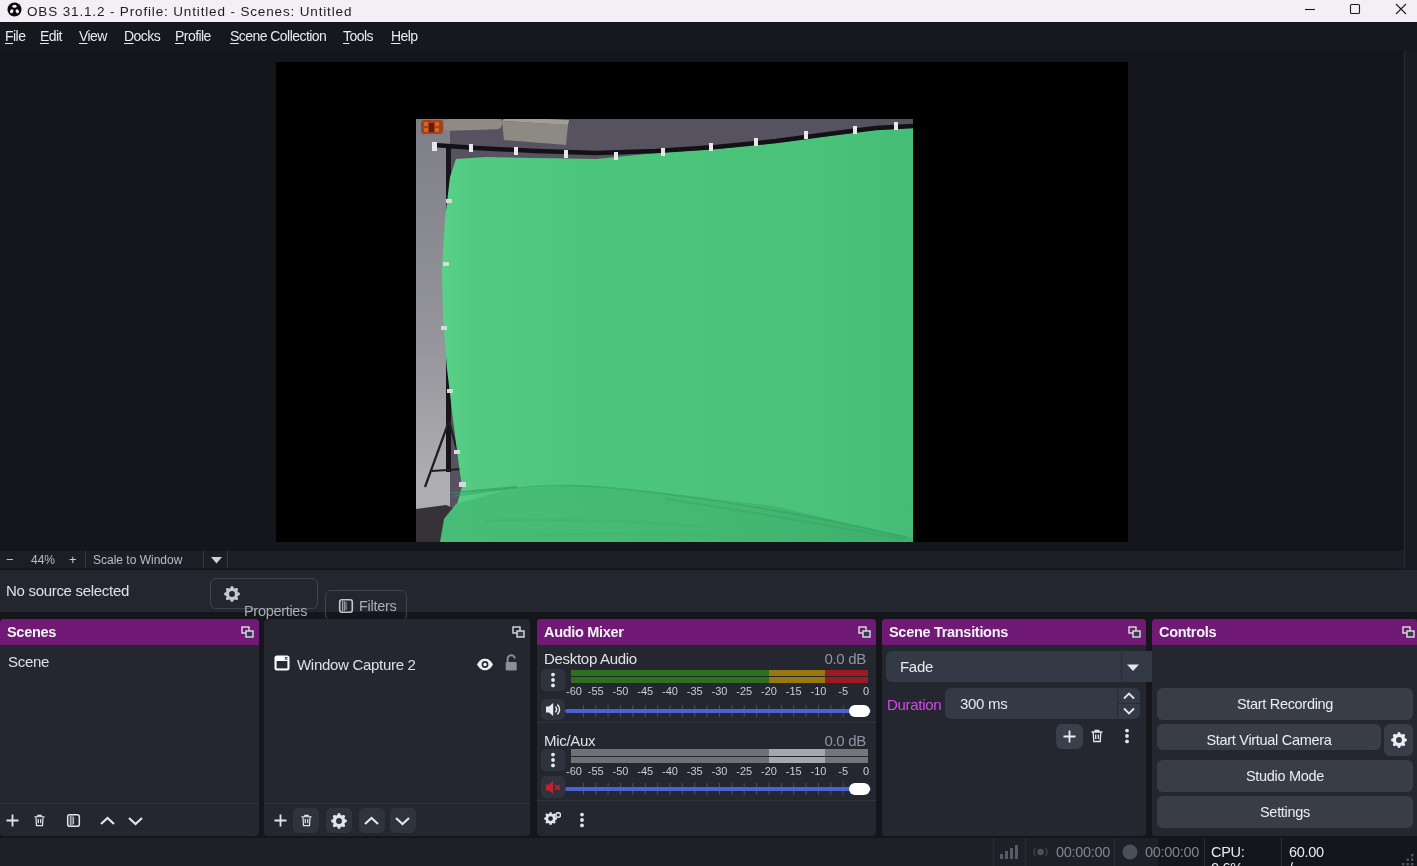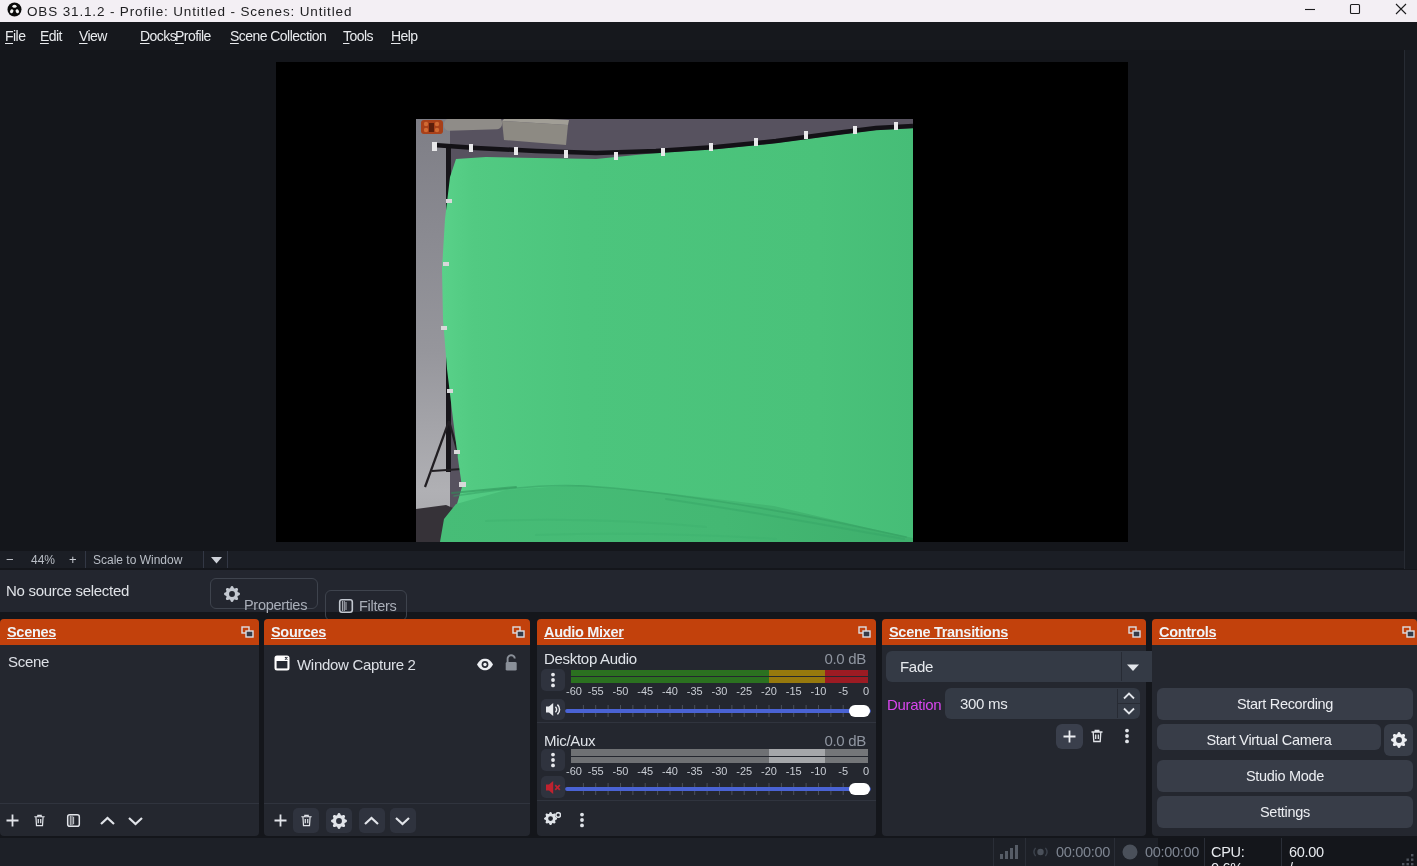--- a/index.html
+++ b/index.html
@@ -8,22 +8,22 @@
   .abs { position:absolute; }
   #titlebar { position:absolute; left:0; top:0; width:1417px; height:22px; background:#f3eff4; }
   #titlebar .ttl { position:absolute; left:27px; top:4px; font-size:13.5px; color:#1d1d1f; letter-spacing:0.85px; }
   #menubar { position:absolute; left:0; top:22px; width:1417px; height:28px; background:#16181d; }
   .mi { position:absolute; top:6px; font-size:14px; letter-spacing:-0.55px; color:#e9ebee; }
   .mi u { text-underline-offset:2px; text-decoration-thickness:1px; }
   #canvas { position:absolute; left:276px; top:62px; width:852px; height:480px; background:#000; }
   #zoomrow { position:absolute; left:0; top:551px; width:1404px; height:17px; background:#1b1e25; color:#b9bec6; font-size:12px; }
   #srcrow { position:absolute; left:0; top:570px; width:1417px; height:42px; background:#23262f; }
   .panel { position:absolute; top:619px; height:217px; background:#24272f; border-radius:4px; }
-  .phead { height:26px; background:#c2410c; border-radius:4px 4px 0 0; color:#f1f3f6;
-    font-size:14.5px; font-weight:bold; letter-spacing:-0.3px; line-height:26px; padding-left:7px;text-decoration:underline; }
+  .phead { height:26px; background:#701a75; border-radius:4px 4px 0 0; color:#f1f3f6;
+    font-size:14.5px; font-weight:bold; letter-spacing:-0.3px; line-height:26px; padding-left:7px; }
   .popico { position:absolute; top:7px; right:5px; }
   .ptool { position:absolute; left:0; right:0; bottom:0; height:33px; border-top:1px solid #30343e; }
   #statusbar { position:absolute; left:0; top:838px; width:1158px; height:28px; background:#1d2027; }
   .sbtxt { position:absolute; top:6px; font-size:14.5px; letter-spacing:-0.3px; color:#7e8591; }
   .sbsep { position:absolute; top:0; width:1px; height:28px; background:#2a2e37; }
   .btn { position:absolute; background:#383d48; border-radius:6px; color:#eceef2;
     font-size:14.5px; letter-spacing:-0.3px; text-align:center; }
 </style>
 </head>
 <body>
@@ -42,21 +42,21 @@
       <path d="M9 9.5h10"></path>
       <rect x="54.5" y="4.5" width="9" height="9" rx="1"></rect>
       <path d="M100 4l10 10M110 4l-10 10"></path>
     </g>
   </svg>
 </div>
 <div id="menubar">
   <span class="mi" style="left:5px"><u>F</u>ile</span>
   <span class="mi" style="left:40px"><u>E</u>dit</span>
   <span class="mi" style="left:79px"><u>V</u>iew</span>
-  <span class="mi" style="left:140px"><u>D</u>ocks</span>
+  <span class="mi" style="left:124px"><u>D</u>ocks</span>
   <span class="mi" style="left:175px"><u>P</u>rofile</span>
   <span class="mi" style="left:230px"><u>S</u>cene Collection</span>
   <span class="mi" style="left:343px"><u>T</u>ools</span>
   <span class="mi" style="left:391px"><u>H</u>elp</span>
 </div>
 <div class="abs" style="left:0;top:50px;width:1417px;height:786px;background:#14161b"></div>
 <div id="canvas"></div>
 <svg class="abs" style="left:416px;top:119px" width="497" height="423" viewBox="0 0 497 423">
   <defs>
     <linearGradient id="wallg" x1="0" y1="0" x2="0" y2="1">
@@ -154,21 +154,21 @@
       <polygon points="1,0 12,0 6.5,6.5" fill="#cdd1d8"></polygon>
     </svg>
   <div class="abs" style="left:227px;top:0;width:1px;height:17px;background:#333845"></div>
 </div>
 <div id="srcrow">
   <span class="abs" style="left:6px;top:12px;font-size:15px;letter-spacing:-0.3px;color:#dfe2e7">No source selected</span>
   <div class="abs" style="left:210px;top:8px;width:108px;height:31px;border:1px solid #3e434d;border-radius:6px">
     <svg class="abs" style="left:13px;top:7px" width="16" height="16" viewBox="0 0 16 16">
         <path fill="#c3c8d0" d="M9.405 1.05c-.413-1.4-2.397-1.4-2.81 0l-.1.34a1.464 1.464 0 0 1-2.105.872l-.31-.17c-1.283-.698-2.686.705-1.987 1.987l.169.311c.446.82.023 1.841-.872 2.105l-.34.1c-1.4.413-1.4 2.397 0 2.81l.34.1a1.464 1.464 0 0 1 .872 2.105l-.17.31c-.698 1.283.705 2.686 1.987 1.987l.311-.169a1.464 1.464 0 0 1 2.105.872l.1.34c.413 1.4 2.397 1.4 2.81 0l.1-.34a1.464 1.464 0 0 1 2.105-.872l.31.17c1.283.698 2.686-.705 1.987-1.987l-.169-.311a1.464 1.464 0 0 1 .872-2.105l.34-.1c1.4-.413 1.4-2.397 0-2.81l-.34-.1a1.464 1.464 0 0 1-.872-2.105l.17-.31c.698-1.283-.705-2.686-1.987-1.987l-.311.169a1.464 1.464 0 0 1-2.105-.872zM8 10.93a2.929 2.929 0 1 1 0-5.86 2.929 2.929 0 0 1 0 5.858z"></path>
       </svg>
-    <span class="abs" style="left:33px;top:18px;font-size:14.5px;letter-spacing:-0.3px;color:#a9aeb8">Properties</span>
+    <span class="abs" style="left:33px;top:24px;font-size:14.5px;letter-spacing:-0.3px;color:#a9aeb8">Properties</span>
   </div>
   <div class="abs" style="left:325px;top:20px;width:82px;height:31px;border:1px solid #3e434d;border-radius:6px">
     <svg class="abs" style="left:12px;top:7px" width="16" height="16" viewBox="0 0 16 16">
       <rect x="1.7" y="1.7" width="12.6" height="12.6" rx="2.2" fill="none" stroke="#c3c8d0" stroke-width="1.6"></rect>
       <g stroke="#c3c8d0" stroke-width="1.1">
           <path d="M4.5 3v10M6.3 3v10M8 4v8" opacity="0.8"></path>
         </g>
     </svg>
     <span class="abs" style="left:33px;top:7px;font-size:14.5px;letter-spacing:-0.3px;color:#a9aeb8">Filters</span>
   </div>
@@ -197,21 +197,20 @@
       </svg>
     <svg class="abs" style="left:99px;top:12px" width="17" height="10" viewBox="0 0 17 10">
         <path d="M2 8l6.5-6L15 8" stroke="#e1e4e9" stroke-width="2.2" fill="none"></path>
       </svg>
     <svg class="abs" style="left:127px;top:12px" width="17" height="10" viewBox="0 0 17 10">
         <path d="M2 2l6.5 6L15 2" stroke="#e1e4e9" stroke-width="2.2" fill="none"></path>
       </svg>
   </div>
 </div>
 <div class="panel" style="left:264px;width:266px">
-  <div class="phead">Sources</div>
   <svg class="popico" width="13" height="12" viewBox="0 0 13 12">
     <rect x="1" y="1" width="7" height="6" fill="none" stroke="#dcdfe5" stroke-width="1.4"></rect>
     <rect x="5" y="5" width="7" height="6" fill="#353b47" stroke="#dcdfe5" stroke-width="1.4"></rect>
   </svg>
   <svg class="abs" style="left:10px;top:36px" width="16" height="16" viewBox="0 0 16 16">
     <rect x="0.5" y="0.5" width="15" height="15" rx="2.5" fill="#fff"></rect>
     <rect x="2.6" y="6" width="10.8" height="7.4" fill="#262a33"></rect>
     <path d="M11 2.2l2.4 2.4M13.4 2.2L11 4.6" stroke="#262a33" stroke-width="1.1"></path>
   </svg>
   <span class="abs" style="left:33px;top:37px;font-size:15px;letter-spacing:-0.3px;color:#dde0e6">Window Capture 2</span>

